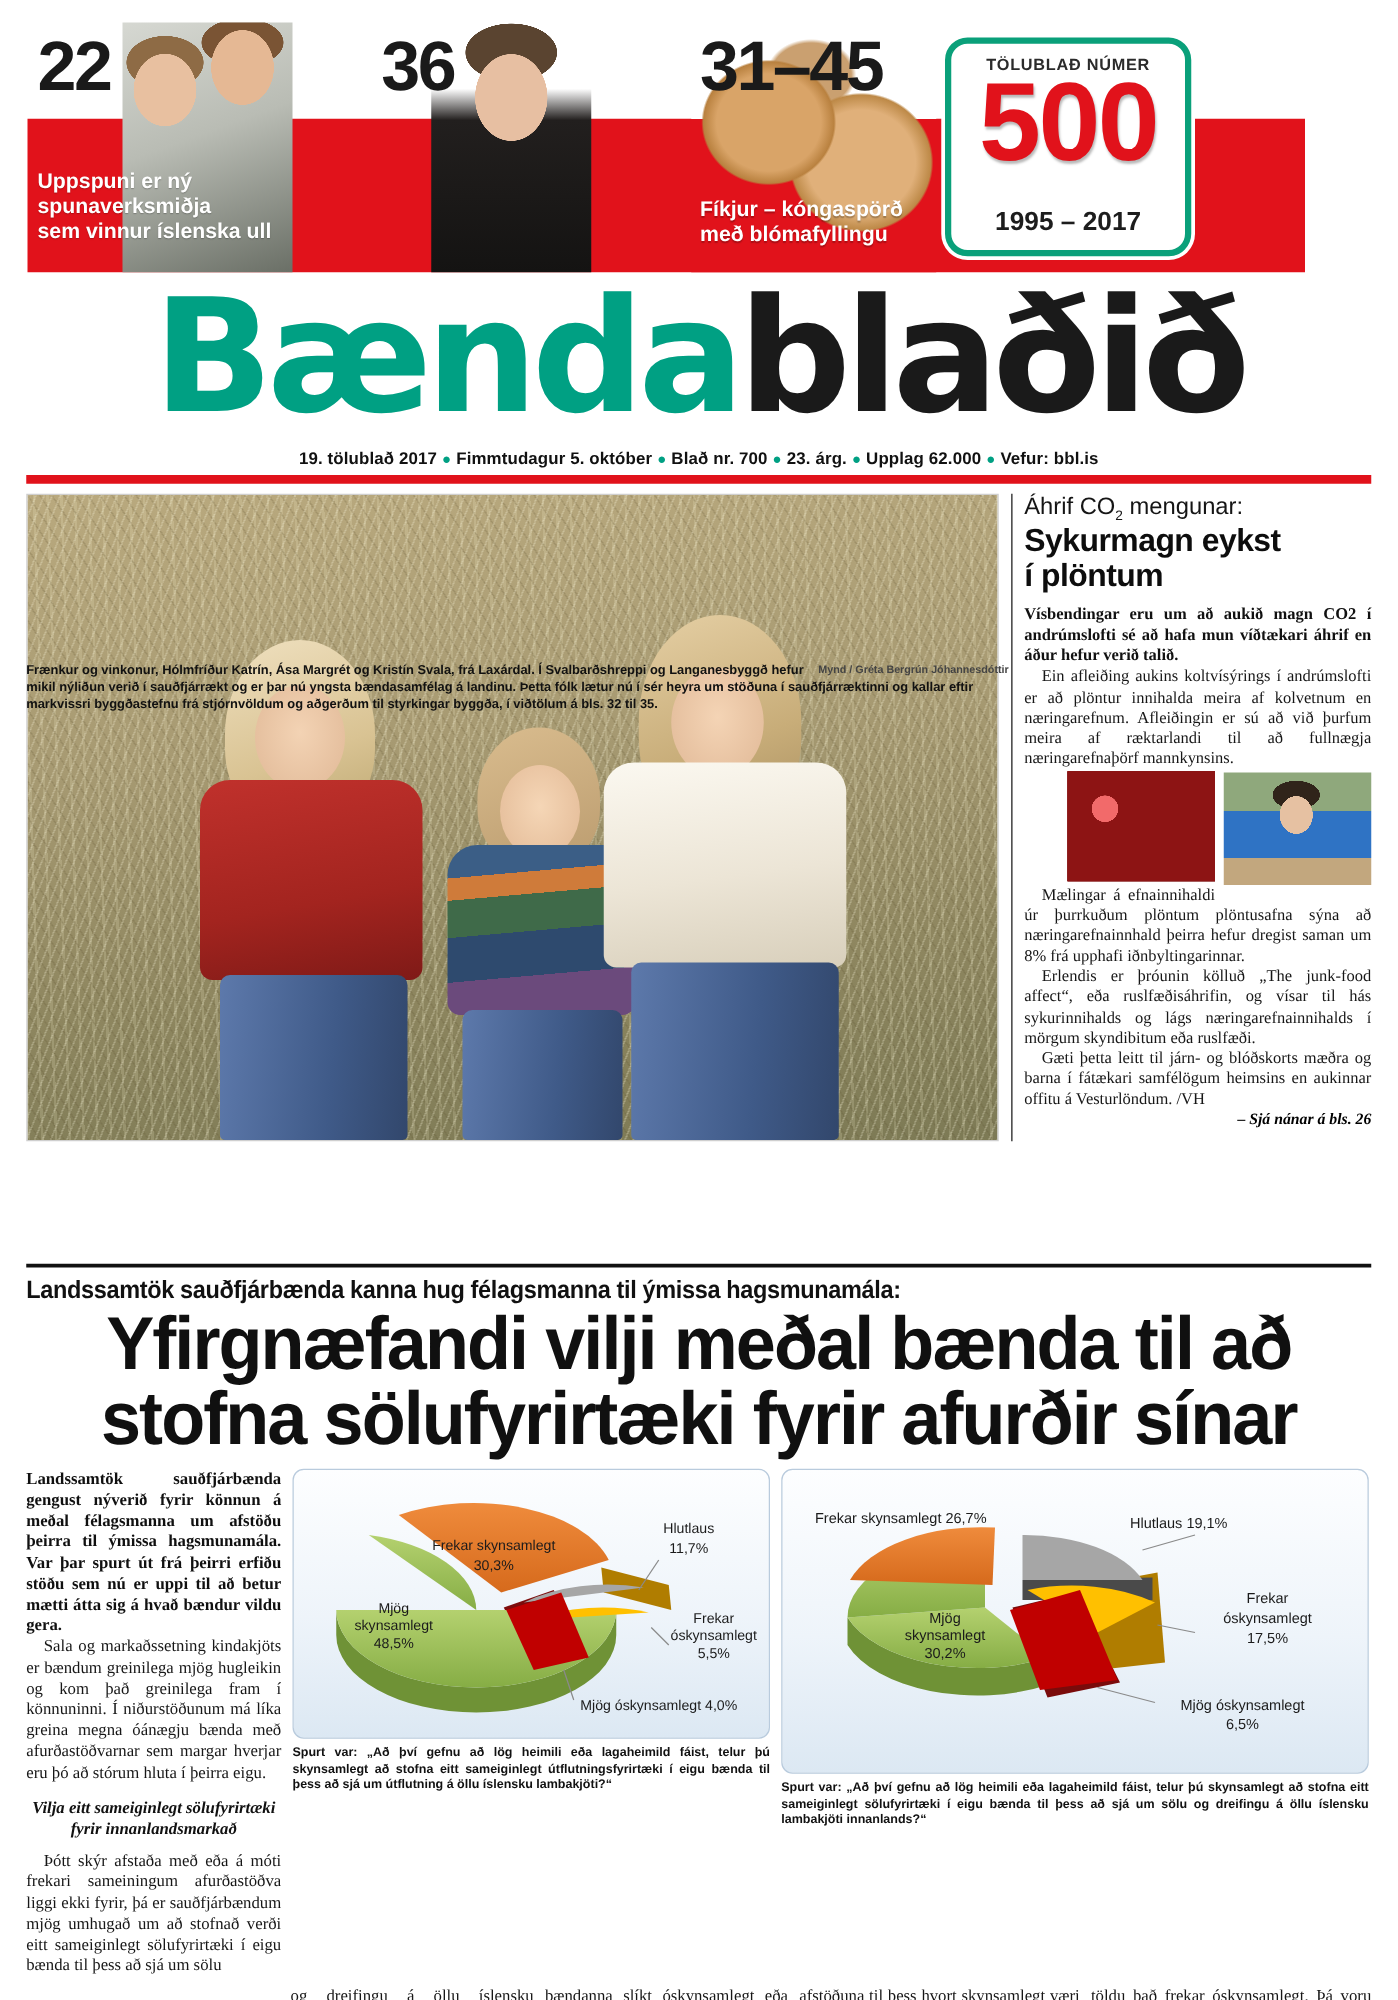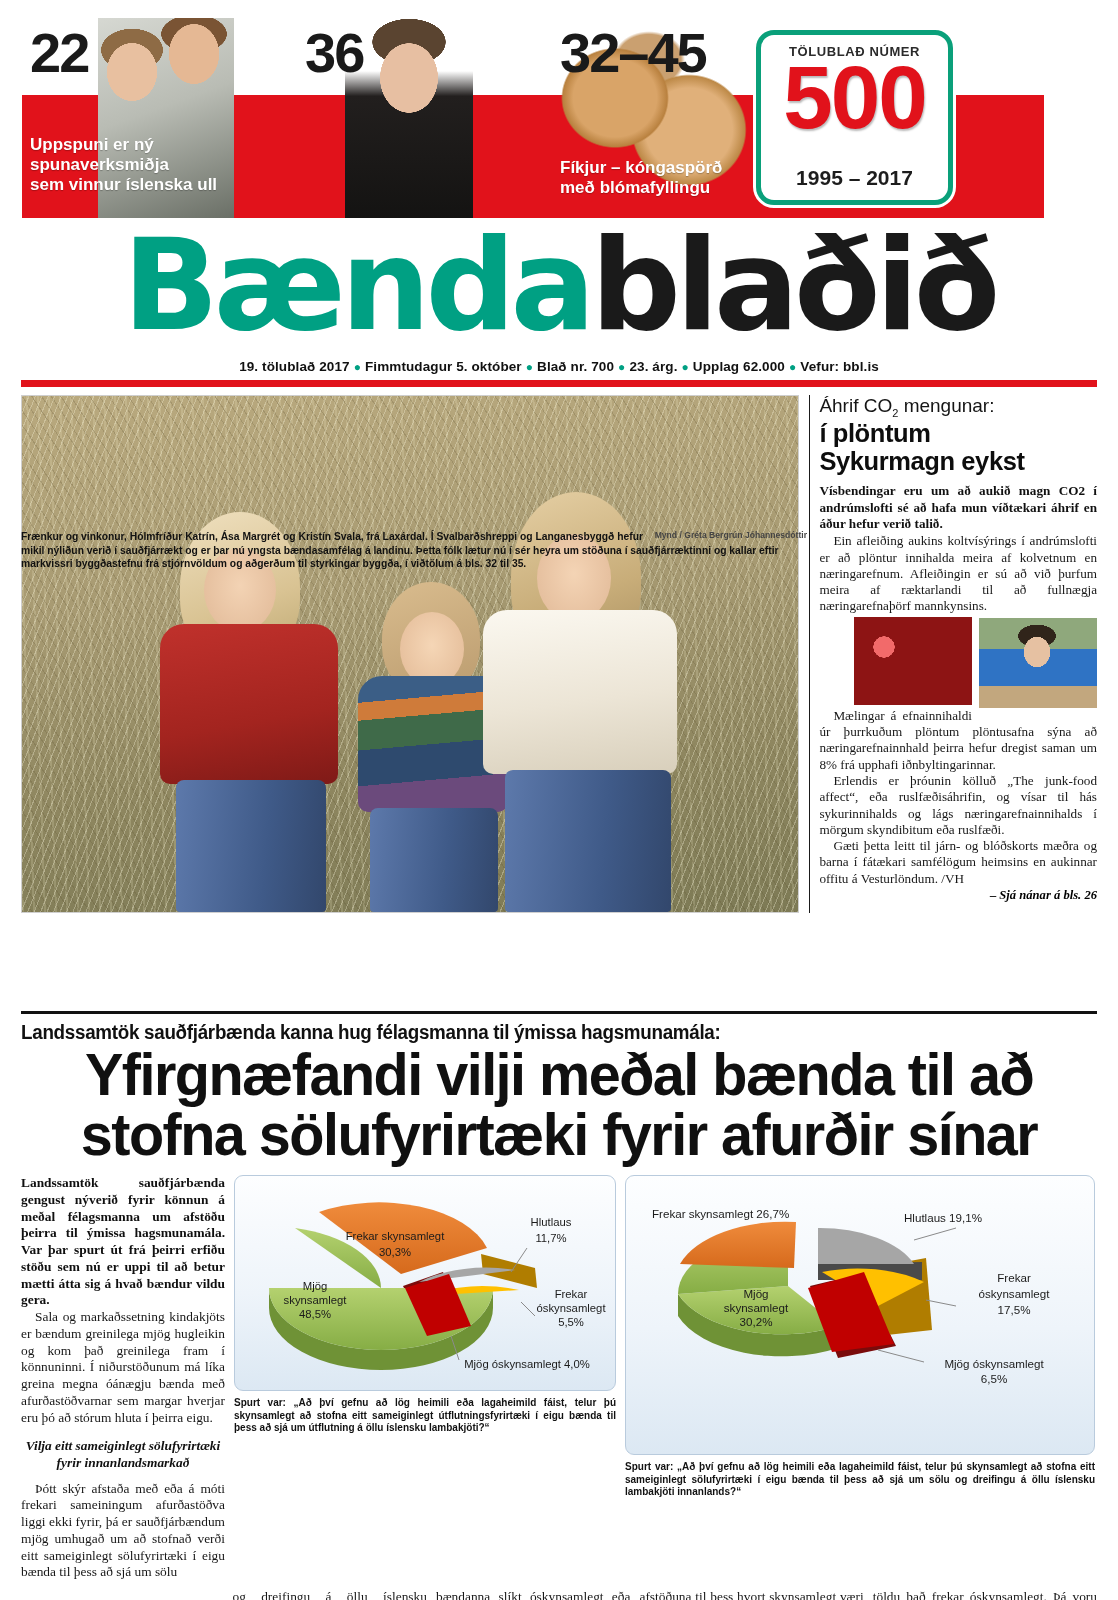--- a/index.html
+++ b/index.html
@@ -179,21 +179,21 @@
     font-size:13.4px; line-height:1.2; text-align:center; margin:12px 0 10px 0; color:#111; }
 
   
   .chartwrap { display:flex; gap:9px; }
   .chartcard {
     border:1px solid #b9cbdd; border-radius:9px;
     background:linear-gradient(180deg,#fdfeff 0%, #eef4fa 55%, #dce8f3 100%);
     position:relative;
   }
   .card-a { width:382px; height:216px; }
-  .card-b { width:470px; height:280px; }
+  .card-b { width:470px; height:244px; }
   .chartq {
     font-size:10px; line-height:1.25; font-weight:bold; color:#111;
     text-align:justify; margin-top:6px;
   }
   .pie-svg { display:block; }
   .clab { font-size:11.3px; fill:#1b1b1b; font-family:"Liberation Sans",sans-serif; }
   .clab-b { font-size:11.6px; fill:#1b1b1b; font-family:"Liberation Sans",sans-serif; }
   .lead-line { stroke:#8a8a8a; stroke-width:1; fill:none; }
 
   .bottomcols { display:flex; gap:9px; margin-top:8px; }
@@ -212,21 +212,21 @@
 
     <div class="teaser-num" style="left:30px; top:25px;">22</div>
     <div class="teaser-txt" style="left:30px; top:135px;">
       <div>Uppspuni er ný</div>
       <div>spunaverksmiðja</div>
       <div>sem vinnur íslenska ull</div>
     </div>
 
     <div class="teaser-num" style="left:305px; top:25px;">36</div>
 
-    <div class="teaser-num" style="left:560px; top:25px;">32–45</div>
+    <div class="teaser-num" style="left:560px; top:25px;">31–45</div>
     <div class="teaser-txt" style="left:560px; top:158px;">
       <div>Fíkjur – kóngaspörð</div>
       <div>með blómafyllingu</div>
     </div>
 
     <div class="badge500">
       <div class="b-top">TÖLUBLAÐ NÚMER</div>
       <div class="b-num">500</div>
       <div class="b-years">1995 – 2017</div>
     </div>
@@ -263,22 +263,22 @@
         <div class="kid" style="left:455px; bottom:0; width:230px; height:420px;">
           <div class="hair" style="left:34px; top:0; width:130px; height:170px; background:linear-gradient(160deg,#e5cfa4,#c8ad79 60%,#a98f60);"></div>
           <div class="head" style="left:60px; top:42px; width:74px; height:88px; background:radial-gradient(ellipse at 50% 45%,#f4d4b5,#e0b896);"></div>
           <div class="body" style="left:6px; top:118px; width:194px; height:164px; background:linear-gradient(172deg,#fbf8f0,#ece5d6 55%,#d8cfbb);"></div>
           <div class="legs" style="left:28px; top:278px; width:166px; height:142px;"></div>
         </div>
       </div>
 
       <div class="sidebar">
         <div class="sb-kicker"><span>Áhrif CO</span><sub>2</sub><span> mengunar:</span></div>
+        <div class="sb-head">Sykurmagn eykst</div>
         <div class="sb-head">í plöntum</div>
-        <div class="sb-head">Sykurmagn eykst</div>
         <div class="sb-lead">Vísbendingar eru um að aukið magn CO2 í andrúmslofti sé að hafa mun víðtækari áhrif en áður hefur verið talið.</div>
         <div class="sb-body">
           <p>Ein afleiðing aukins koltvísýrings í andrúmslofti er að plöntur innihalda meira af kolvetnum en næringarefnum. Afleiðingin er sú að við þurfum meira af ræktarlandi til að fullnægja næringarefnaþörf mannkynsins.</p>
           <div class="sb-img-a"></div>
           <div class="sb-img-b"></div>
           <p>Mælingar á efnainnihaldi úr þurrkuðum plöntum plöntusafna sýna að næringarefnainnhald þeirra hefur dregist saman um 8% frá upphafi iðnbyltingarinnar.</p>
           <p>Erlendis er þróunin kölluð „The junk-food affect“, eða ruslfæðisáhrifin, og vísar til hás sykurinnihalds og lágs næringarefnainnihalds í mörgum skyndibitum eða ruslfæði.</p>
           <p>Gæti þetta leitt til járn- og blóðskorts mæðra og barna í fátækari samfélögum heimsins en aukinnar offitu á Vesturlöndum. /VH</p>
         </div>
         <div class="sb-ref">– Sjá nánar á bls. 26</div>

